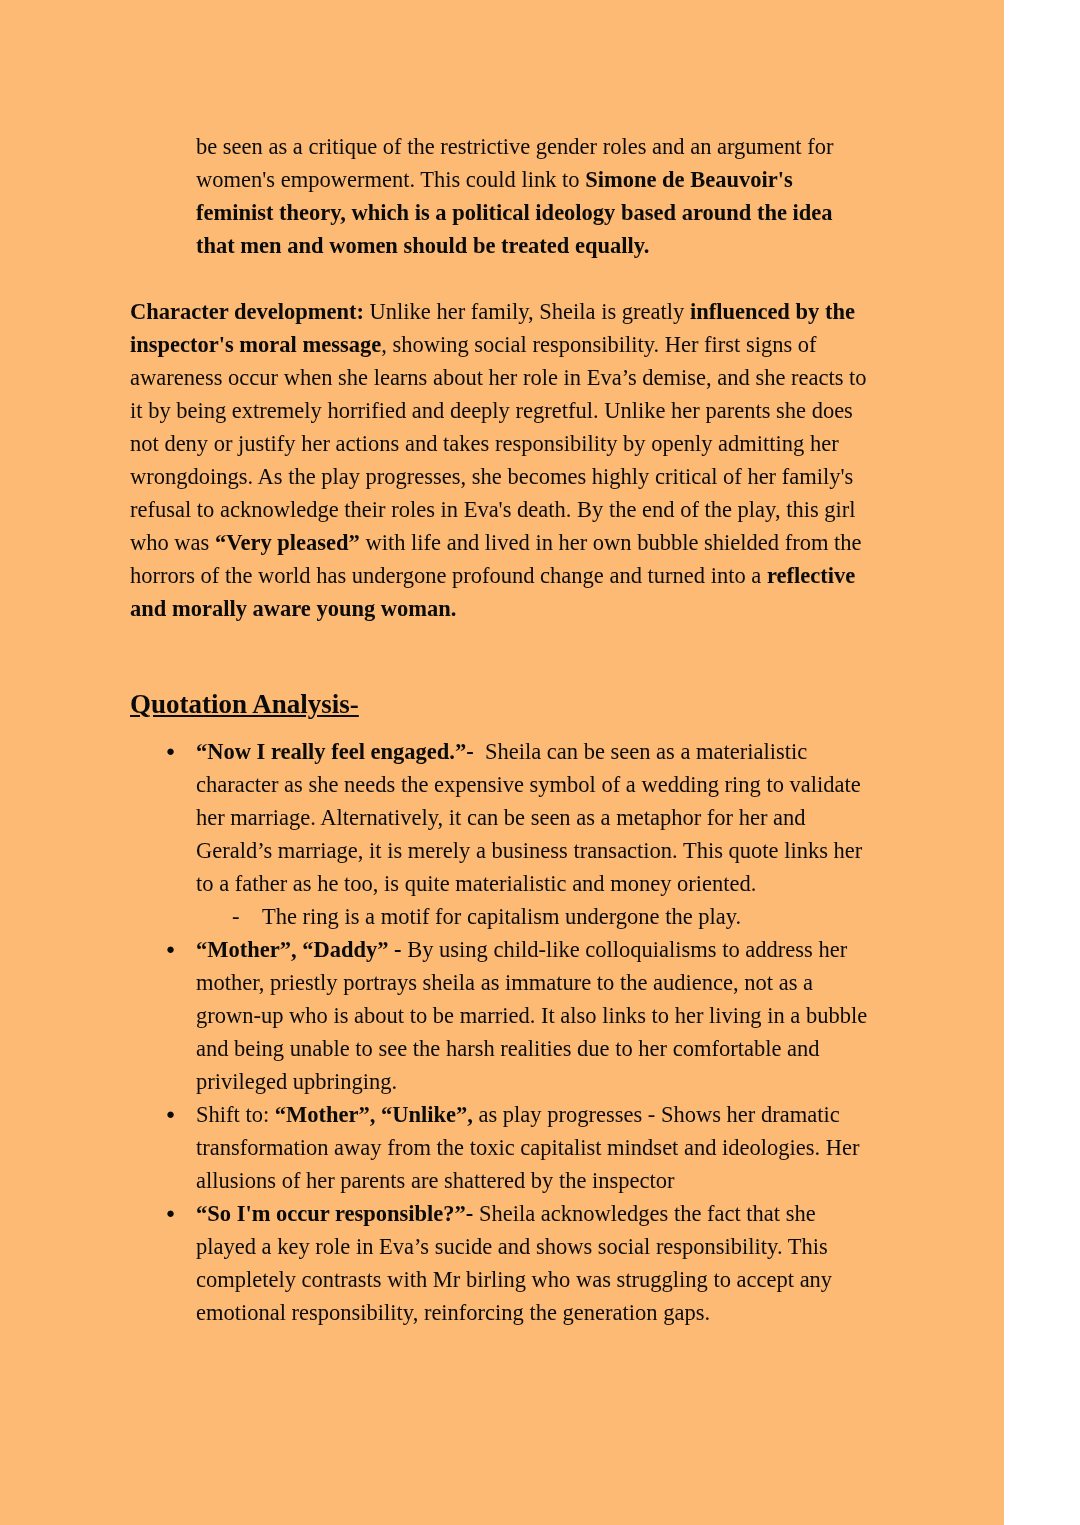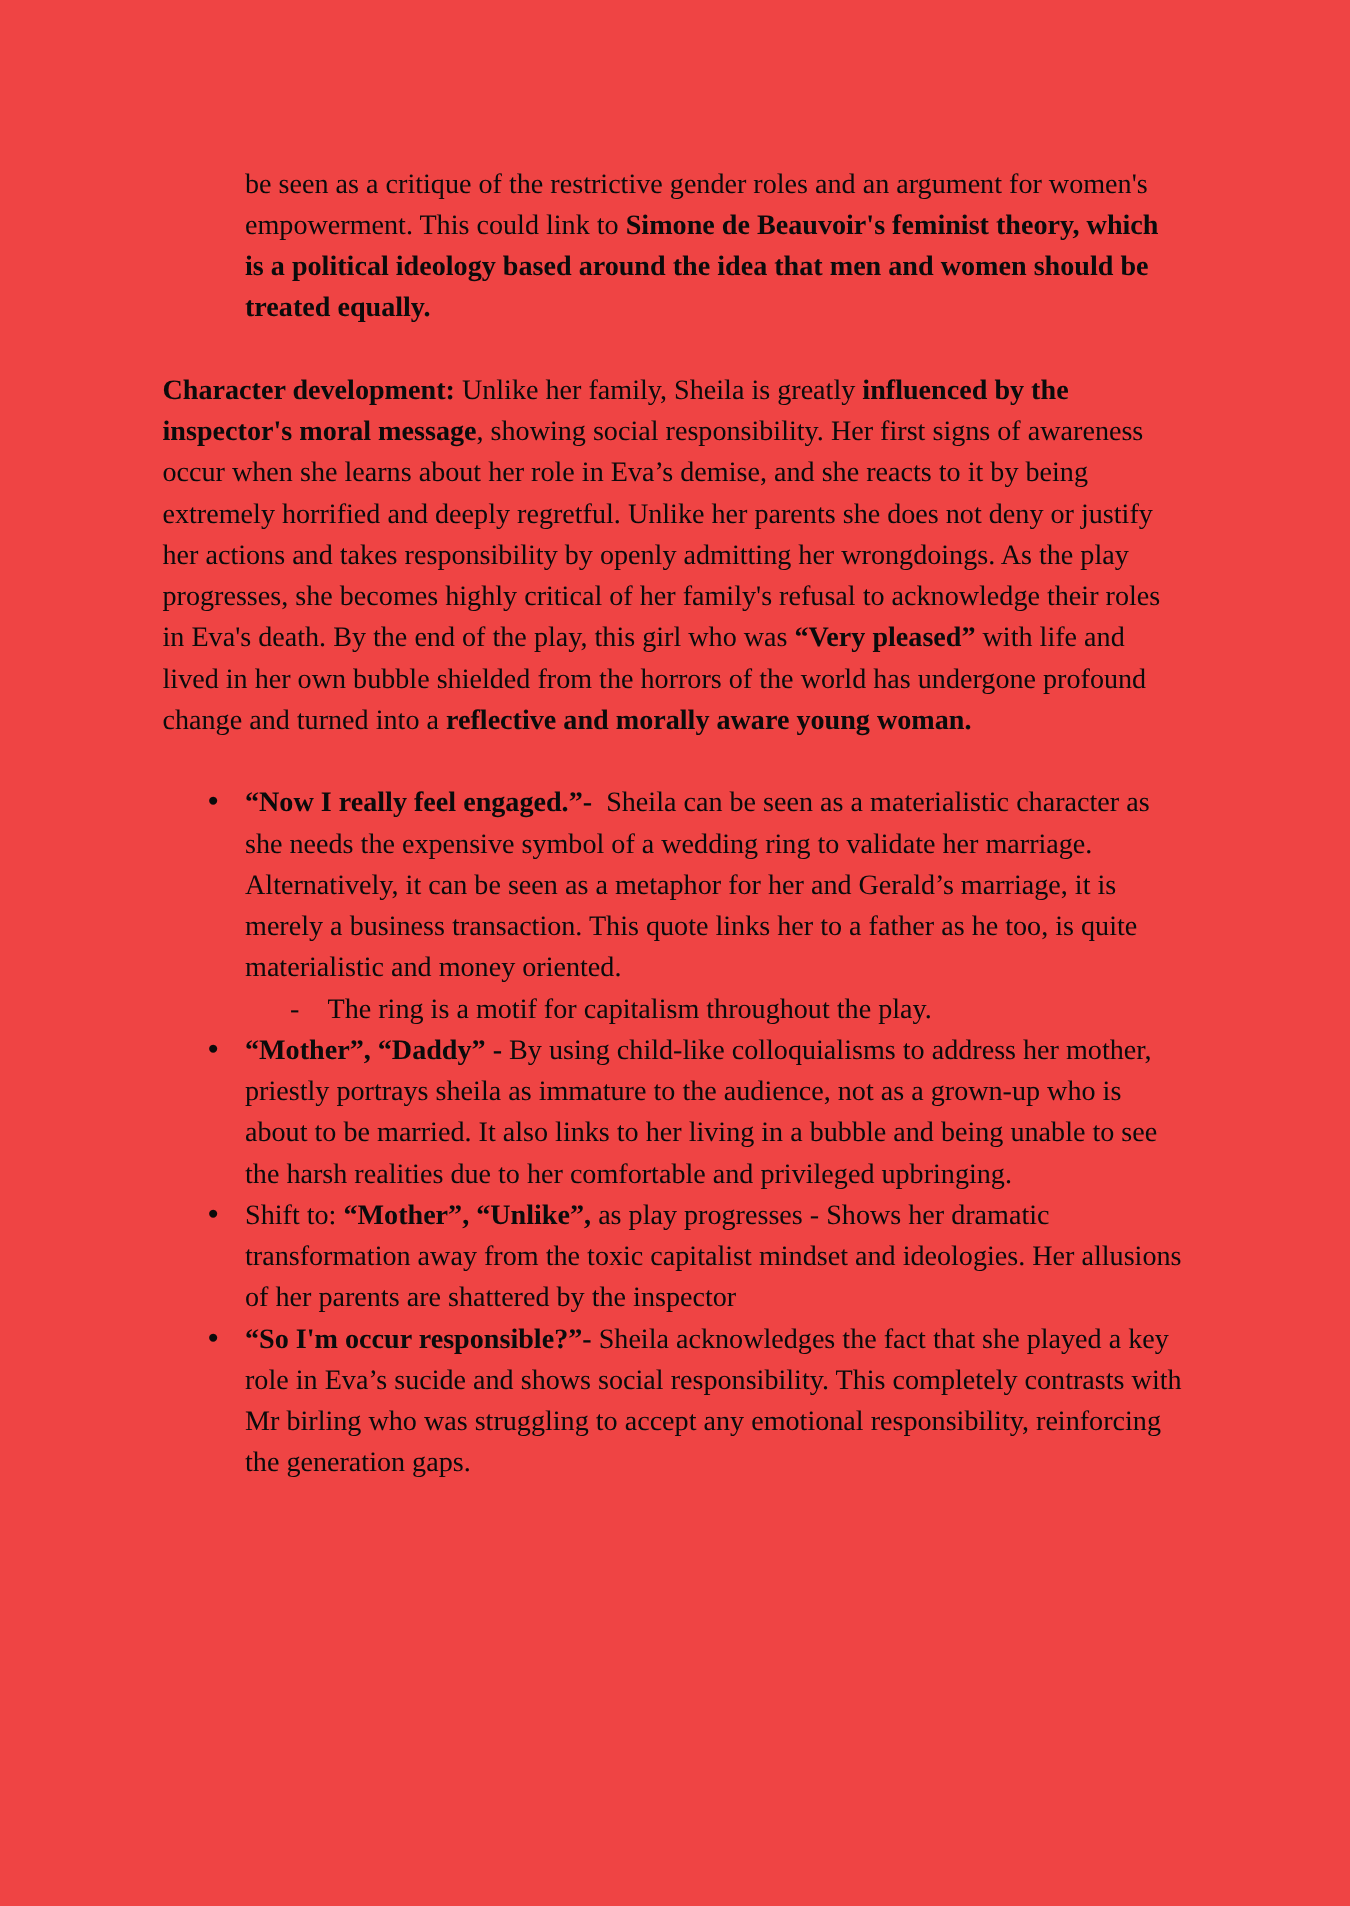--- a/index.html
+++ b/index.html
@@ -2,23 +2,23 @@
 <html><head>
 <meta charset="utf-8">
 <style>
   html, body {
     margin: 0;
     padding: 0;
     background: #ffffff;
   }
   .page {
     position: relative;
-    width: 1080px;
+    width: 1004px;
     height: 1525px;
-    background: #ef4444;
+    background: #fdba74;
     box-sizing: border-box;
     padding: 130px 133px 40px 130px;
     font-family: "Liberation Serif", "DejaVu Serif", serif;
     font-size: 22.5px;
     line-height: 33px;
     color: #0b0b0b;
     overflow: hidden;
   }
   .runs { white-space: pre-wrap; }
   .b { font-weight: bold; }
@@ -69,30 +69,31 @@
 </style>
 </head>
 <body>
 
 <div class="page">
 
   <div class="indent-block runs"><span>be seen as a critique of the restrictive gender roles and an argument for women's empowerment. This could link to </span><span class="b">Simone de Beauvoir's feminist theory, which is a political ideology based around the idea that men and women should be treated equally.</span></div>
 
   <div class="paragraph runs"><span class="b">Character development: </span><span>Unlike her family, Sheila is greatly </span><span class="b">influenced by the inspector's moral message</span><span>, showing social responsibility. Her first signs of awareness occur when she learns about her role in Eva’s demise, and she reacts to it by being extremely horrified and deeply regretful. Unlike her parents she does not deny or justify her actions and takes responsibility by openly admitting her wrongdoings. As the play progresses, she becomes highly critical of her family's refusal to acknowledge their roles in Eva's death. By the end of the play, this girl who was </span><span class="b">“Very pleased”</span><span> with life and lived in her own bubble shielded from the horrors of the world has undergone profound change and turned into a </span><span class="b">reflective and morally aware young woman.</span></div>
 
+  <div class="section-heading">Quotation Analysis-</div>
 
   <div class="bullet-list">
 
     <div class="bullet-item">
       <span class="bullet-marker">●</span>
       <div class="bullet-text">
         <span class="runs"><span class="b">“Now I really feel engaged.”-</span><span>  Sheila can be seen as a materialistic character as she needs the expensive symbol of a wedding ring to validate her marriage. Alternatively, it can be seen as a metaphor for her and Gerald’s marriage, it is merely a business transaction. This quote links her to a father as he too, is quite materialistic and money oriented.</span></span>
         <div class="sub-item">
           <span class="sub-marker">-</span>
-          <span class="sub-text runs"><span>The ring is a motif for capitalism throughout the play.</span></span>
+          <span class="sub-text runs"><span>The ring is a motif for capitalism undergone the play.</span></span>
         </div>
       </div>
     </div>
 
     <div class="bullet-item">
       <span class="bullet-marker">●</span>
       <div class="bullet-text runs"><span class="b">“Mother”, “Daddy” - </span><span>By using child-like colloquialisms to address her mother, priestly portrays sheila as immature to the audience, not as a grown-up who is about to be married. It also links to her living in a bubble and being unable to see the harsh realities due to her comfortable and privileged upbringing.</span></div>
     </div>
 
     <div class="bullet-item">

